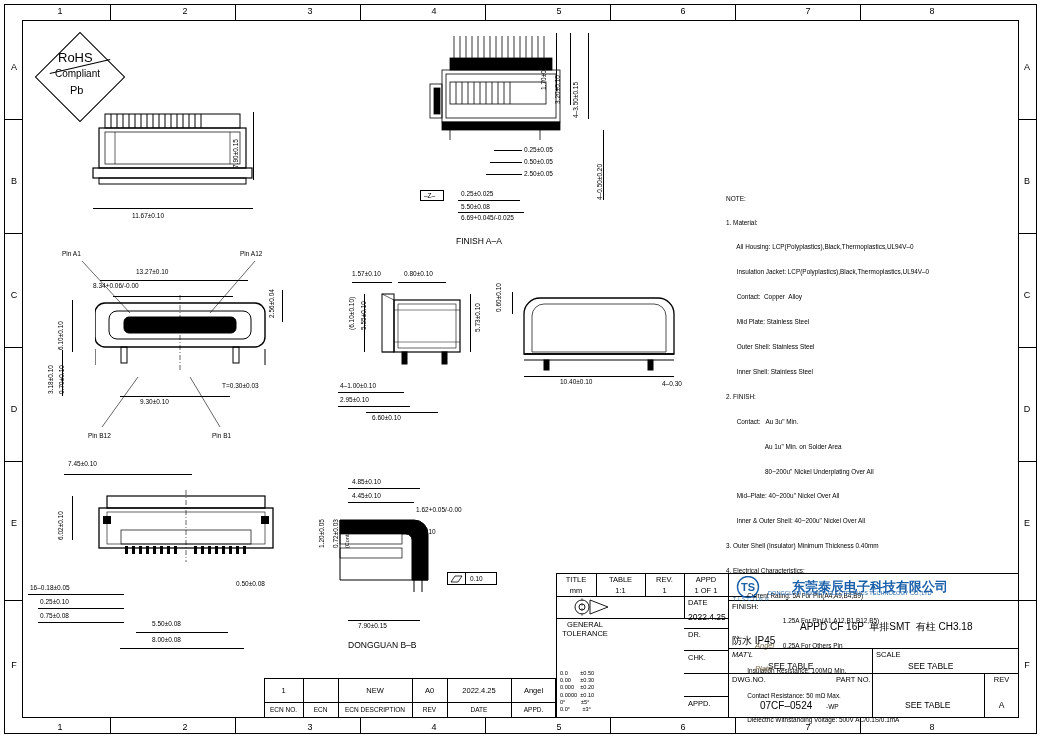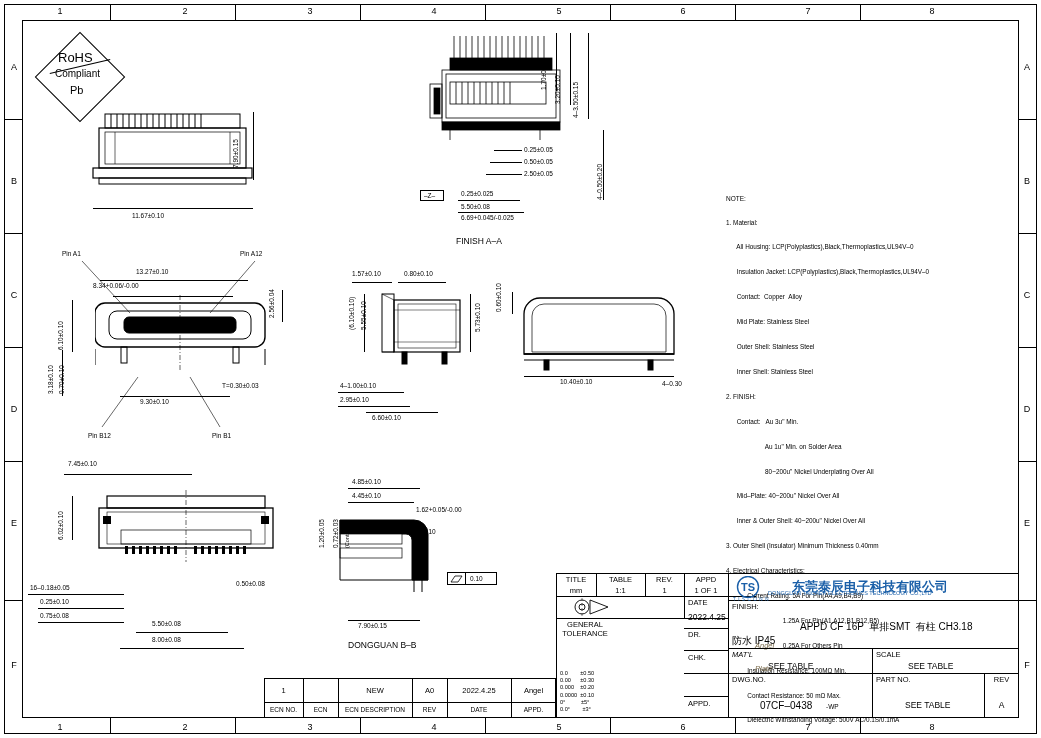--- a/index.html
+++ b/index.html
@@ -467,23 +467,23 @@
   <div class="tbl" style="left:728px;top:673px;width:291px;height:1px;"></div>
   <div class="tbl" style="left:872px;top:648px;width:1px;height:25px;"></div>
   <div class="txt t7" style="left:732px;top:650px;font-style:italic;">MAT'L</div>
   <div class="txt t7" style="left:876px;top:650px;">SCALE</div>
   <div class="txt t8" style="left:768px;top:661px;">SEE TABLE</div>
   <div class="txt t8" style="left:908px;top:661px;">SEE TABLE</div>
 
   <div class="tbl" style="left:872px;top:673px;width:1px;height:45px;"></div>
   <div class="tbl" style="left:984px;top:673px;width:1px;height:45px;"></div>
   <div class="txt t7" style="left:732px;top:675px;">DWG.NO.</div>
-  <div class="txt t9" style="left:760px;top:700px;">07CF–0438</div>
+  <div class="txt t9" style="left:760px;top:700px;">07CF–0524</div>
   <div class="txt t6" style="left:826px;top:703px;">-WP</div>
-  <div class="txt t7" style="left:876px;top:675px;">PART NO.</div>
+  <div class="txt t7" style="left:836px;top:675px;">PART NO.</div>
   <div class="txt t8" style="left:905px;top:700px;">SEE TABLE</div>
   <div class="txt t7 ctr" style="left:984px;top:675px;width:35px;">REV</div>
   <div class="txt t8 ctr" style="left:984px;top:700px;width:35px;">A</div>
 
   <div class="tb" style="left:264px;top:678px;width:292px;height:40px;border-width:1.2px;"></div>
   <div class="tbl" style="left:264px;top:702px;width:292px;height:1px;"></div>
   <div class="tbl" style="left:303px;top:678px;width:1px;height:40px;"></div>
   <div class="tbl" style="left:338px;top:678px;width:1px;height:40px;"></div>
   <div class="tbl" style="left:412px;top:678px;width:1px;height:40px;"></div>
   <div class="tbl" style="left:447px;top:678px;width:1px;height:40px;"></div>

